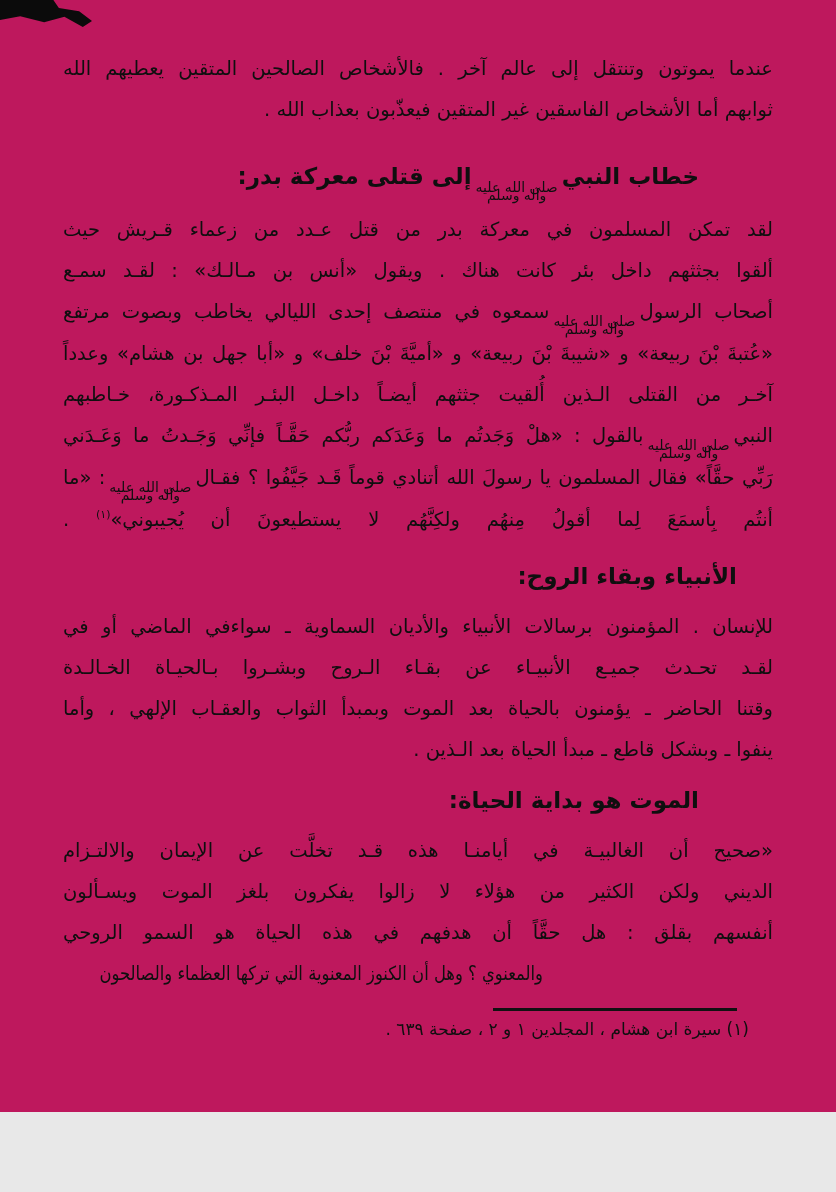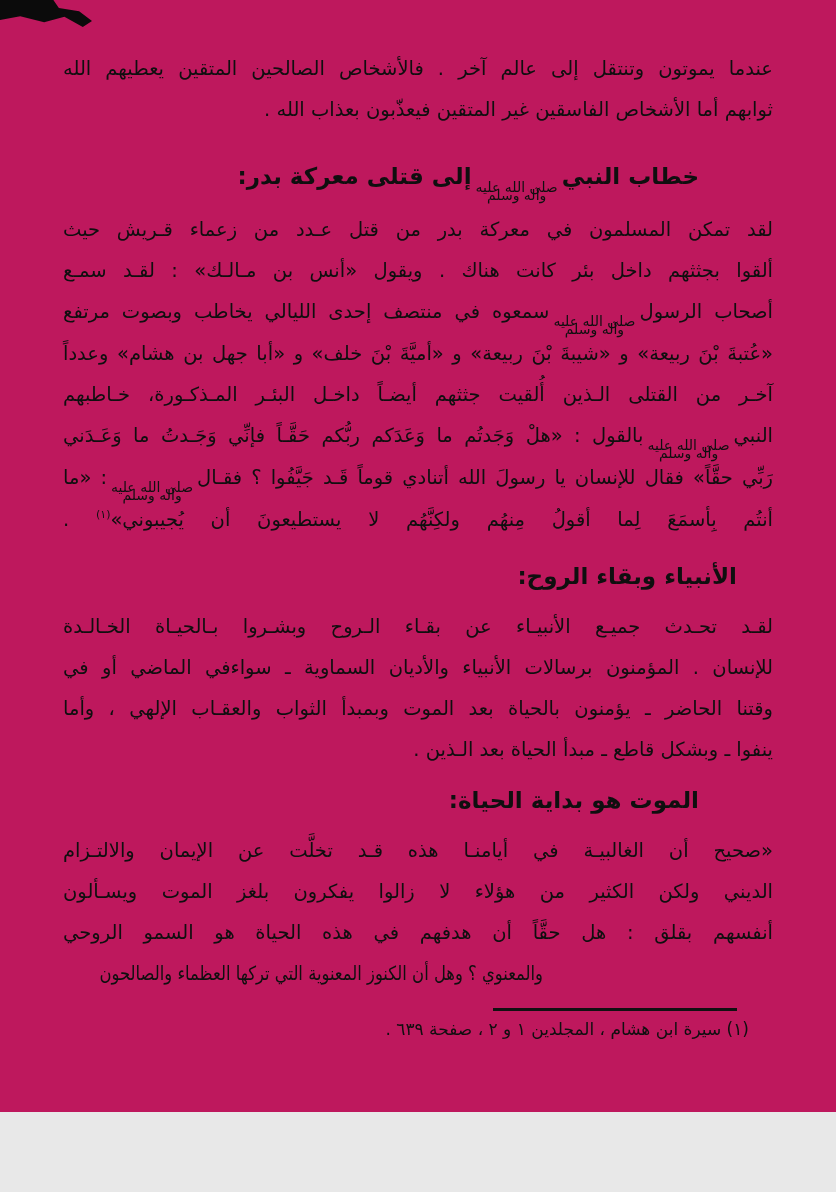--- a/index.html
+++ b/index.html
@@ -126,32 +126,32 @@
       <span class="bline"><span>أصحاب الرسول</span><span class="seal">
             <span>صلى الله عليه</span>
             <span>وآله وسلم</span>
           </span><span>سمعوه في منتصف إحدى الليالي يخاطب وبصوت مرتفع</span></span>
       <span class="bline">«عُتبةَ بْنَ ربيعة» و «شيبةَ بْنَ ربيعة» و «أميَّةَ بْنَ خلف» و «أبا جهل بن هشام» وعدداً</span>
       <span class="bline">آخـر من القتلى الـذين أُلقيت جثثهم أيضـاً داخـل البئـر المـذكـورة، خـاطبهم</span>
       <span class="bline"><span>النبي</span><span class="seal">
             <span>صلى الله عليه</span>
             <span>وآله وسلم</span>
           </span><span>بالقول : «هلْ وَجَدتُم ما وَعَدَكم ربُّكم حَقَّـاً فإنِّي وَجَـدتُ ما وَعَـدَني</span></span>
-      <span class="bline"><span>رَبِّي حقَّاً» فقال للإنسان يا رسولَ الله أتنادي قوماً قَـد جَيَّفُوا ؟ فقـال</span><span class="seal">
+      <span class="bline"><span>رَبِّي حقَّاً» فقال المسلمون يا رسولَ الله أتنادي قوماً قَـد جَيَّفُوا ؟ فقـال</span><span class="seal">
             <span>صلى الله عليه</span>
             <span>وآله وسلم</span>
           </span><span>: «ما</span></span>
       <span class="bline"><span>أنتُم بِأسمَعَ لِما أقولُ مِنهُم ولكِنَّهُم لا يستطيعونَ أن يُجيبوني»</span><sup class="fn-ref">(١)</sup><span> .</span></span>
     </div>
 
     <div class="heading h2m">الأنبياء وبقاء الروح:</div>
 
     <div class="para">
+      <span class="bline">للإنسان . المؤمنون برسالات الأنبياء والأديان السماوية ـ سواءفي الماضي أو في</span>
       <span class="bline">لقـد تحـدث جميـع الأنبيـاء عن بقـاء الـروح وبشـروا بـالحيـاة الخـالـدة</span>
-      <span class="bline">للإنسان . المؤمنون برسالات الأنبياء والأديان السماوية ـ سواءفي الماضي أو في</span>
       <span class="bline">وقتنا الحاضر ـ يؤمنون بالحياة بعد الموت وبمبدأ الثواب والعقـاب الإلهي ، وأما</span>
       <span class="bline lastline">ينفوا ـ وبشكل قاطع ـ مبدأ الحياة بعد الـذين .</span>
     </div>
 
     <div class="heading h3m">الموت هو بداية الحياة:</div>
 
     <div class="para">
       <span class="bline">«صحيح أن الغالبيـة في أيامنـا هذه قـد تخلَّت عن الإيمان والالتـزام</span>
       <span class="bline">الديني ولكن الكثير من هؤلاء لا زالوا يفكرون بلغز الموت ويسـألون</span>
       <span class="bline">أنفسهم بقلق : هل حقَّاً أن هدفهم في هذه الحياة هو السمو الروحي</span>

